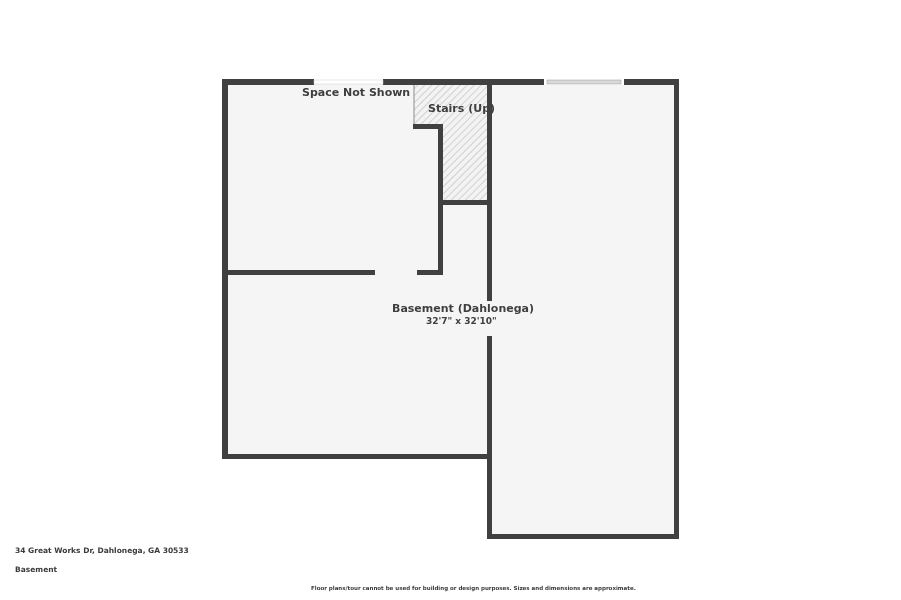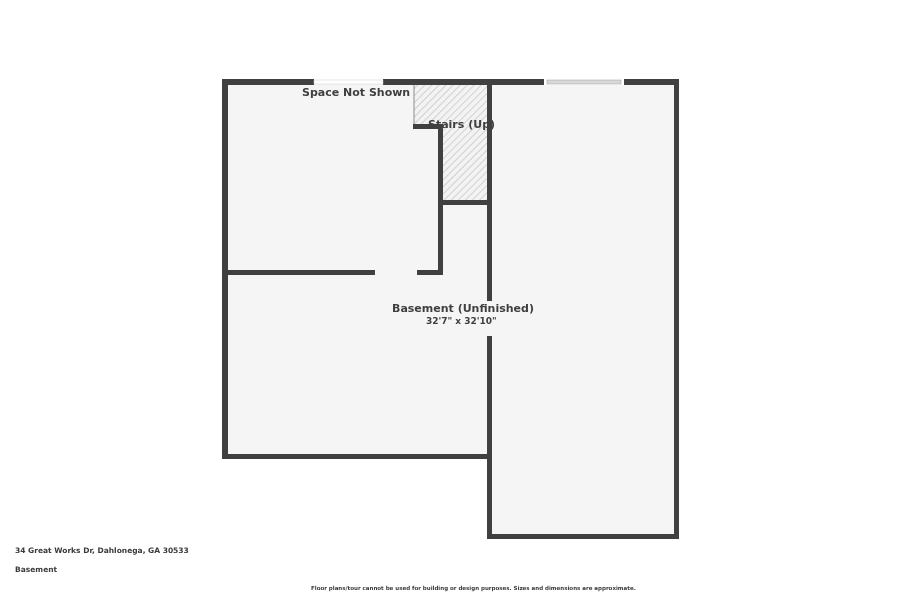--- a/index.html
+++ b/index.html
@@ -61,19 +61,19 @@
   </g>
 
   <g>
     <rect x="314" y="80" width="69" height="4" fill="#ffffff" stroke="#d0d0d0" stroke-width="0.5"></rect>
     <rect x="544" y="79" width="80" height="6" fill="#ffffff"></rect>
     <rect x="547" y="80" width="74" height="4" fill="#d9d9d9" stroke="#9a9a9a" stroke-width="0.5"></rect>
   </g>
 </svg>
 
 <div class="label room-title" style="left:302px; top:62px;margin-top:24px;">Space Not Shown</div>
-<div class="label room-title" style="left:428px; top:118px;text-align:right;">Stairs (Up)</div>
-<div class="label room-title" style="left:392px; top:302px;">Basement (Unfinished)</div>
+<div class="label room-title" style="left:428px; top:102px;text-align:right;">Stairs (Up)</div>
+<div class="label room-title" style="left:392px; top:302px;">Basement (Dahlonega)</div>
 <div class="label room-dim" style="left:426px; top:316px;">32'7" x 32'10"</div>
 
 <div class="label footer-addr" style="left:15px; top:546px;">34 Great Works Dr, Dahlonega, GA 30533</div>
 <div class="label footer-addr" style="left:15px; top:565px;">Basement</div>
 <div class="label footer-note" style="left:311px; top:585px;">Floor plans/tour cannot be used for building or design purposes. Sizes and dimensions are approximate.</div>
 
 </body></html>

